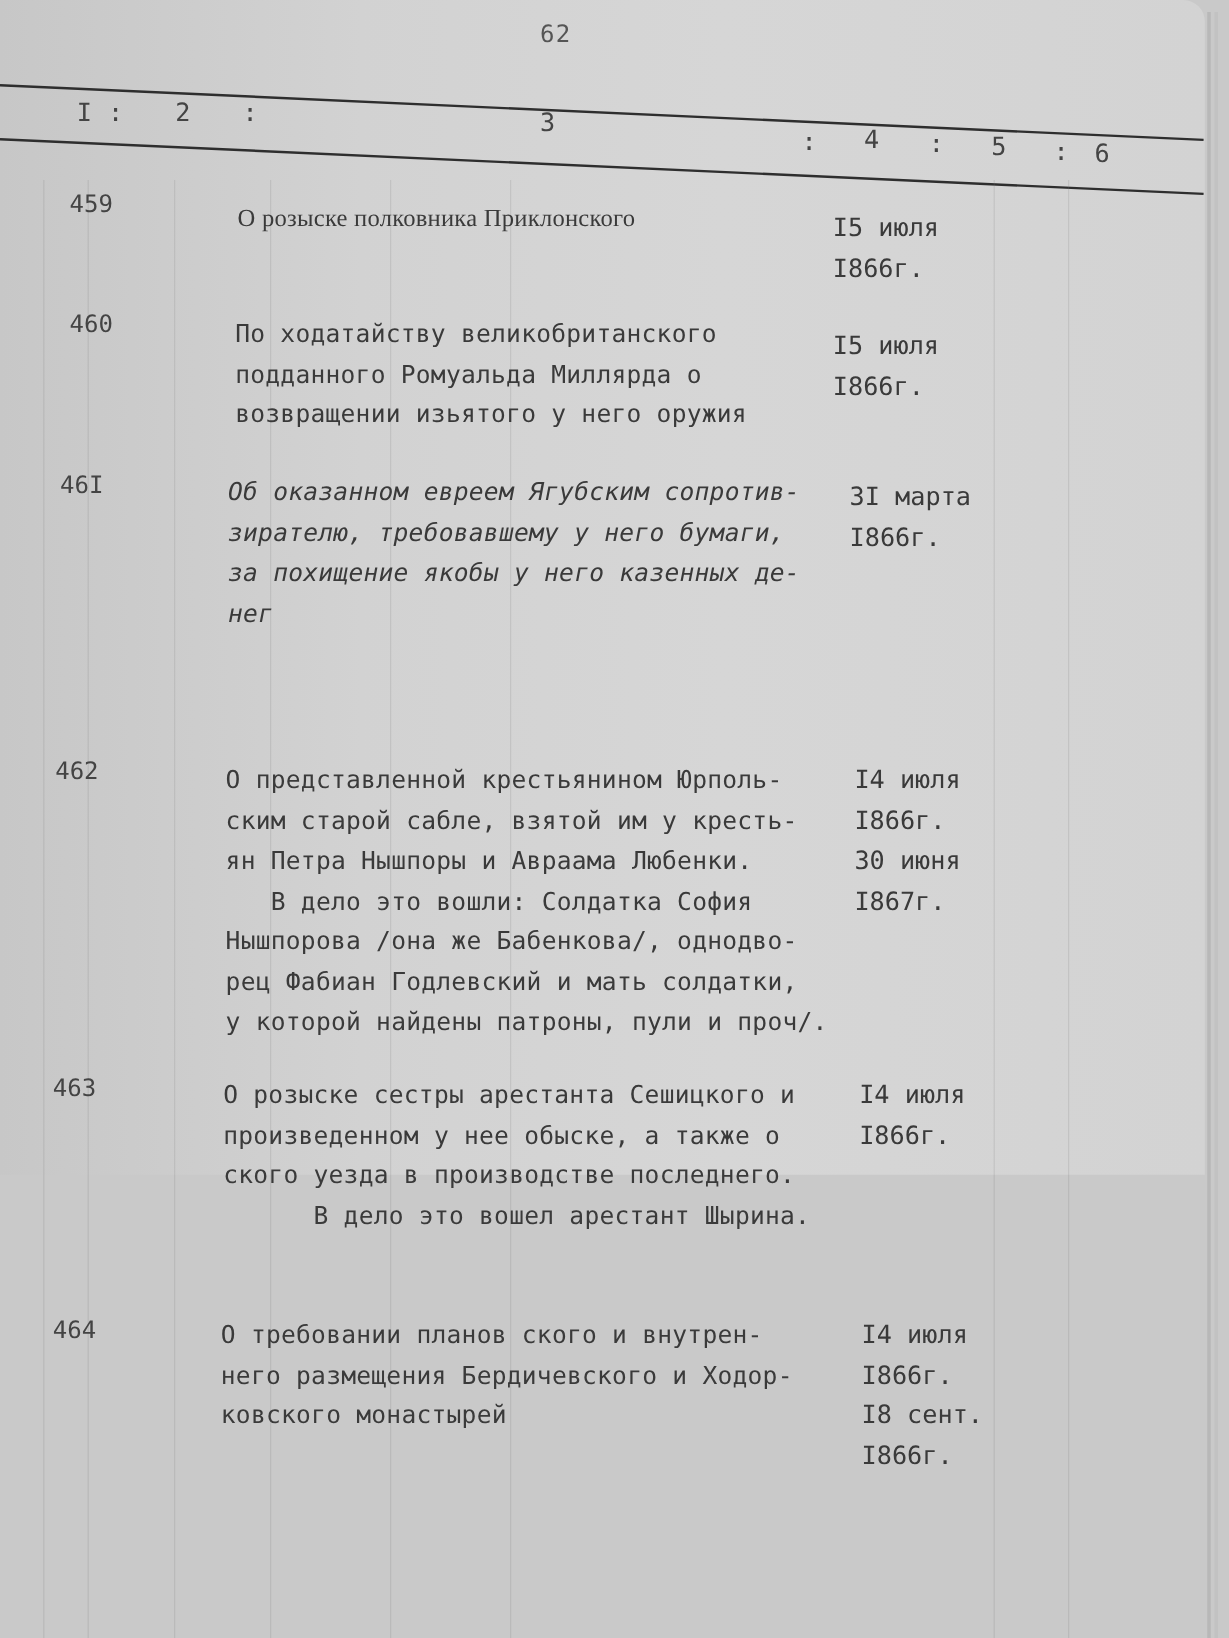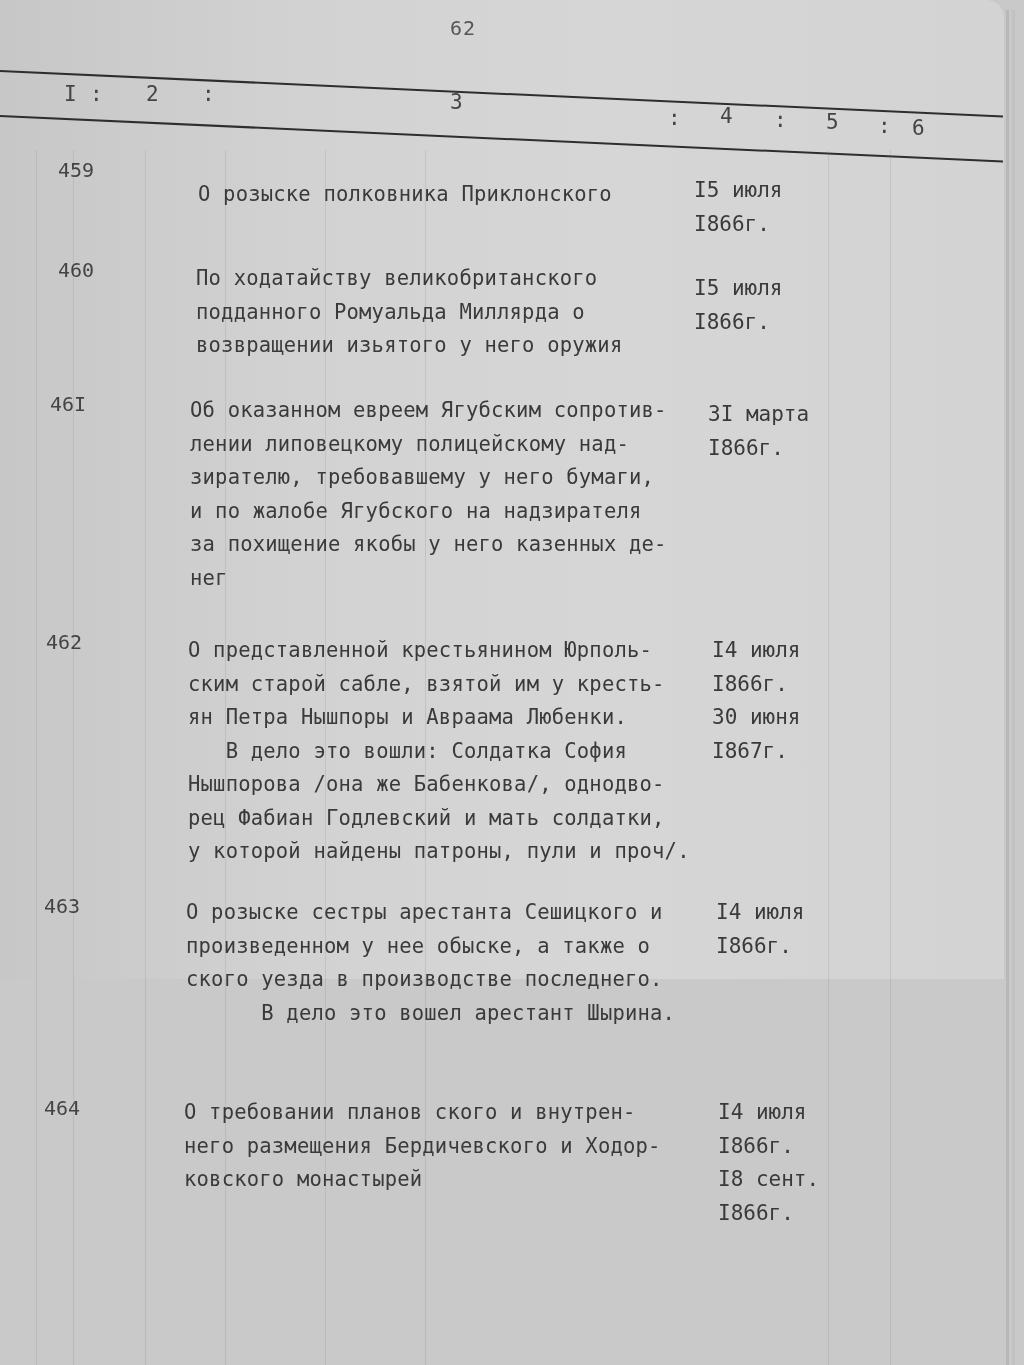--- a/index.html
+++ b/index.html
@@ -130,33 +130,33 @@
   <div class="vline" style="left:73px;"></div>
   <div class="vline" style="left:145px;"></div>
   <div class="vline" style="left:225px;"></div>
   <div class="vline" style="left:325px;"></div>
   <div class="vline" style="left:425px;"></div>
   <div class="vline" style="left:828px;"></div>
   <div class="vline" style="left:890px;"></div>
 
   <div class="entry" style="top:158px;">
     <div class="entry-num">459</div>
-    <div class="entry-text" style="left:198px; top:20px;"><div>О розыске полковника Приклонского</div></div>
+    <div class="entry-text" style="left:198px; top:8px;font-family:Liberation Serif, serif;"><div>О розыске полковника Приклонского</div></div>
     <div class="entry-date" style="left:694px; top:16px;"><div>I5 июля</div><div>I866г.</div></div>
   </div>
 
   <div class="entry" style="top:258px;">
     <div class="entry-num">460</div>
     <div class="entry-text" style="left:196px; top:4px;"><div>По ходатайству великобританского</div><div>подданного Ромуальда Миллярда о</div><div>возвращении изьятого у него оружия</div></div>
     <div class="entry-date" style="left:694px; top:14px;"><div>I5 июля</div><div>I866г.</div></div>
   </div>
 
   <div class="entry" style="top:392px;">
     <div class="entry-num" style="left:50px;">46I</div>
-    <div class="entry-text" style="left:190px; top:2px;"><div>Об оказанном евреем Ягубским сопротив-</div><div>лении липовецкому полицейскому над-</div><div>зирателю, требовавшему у него бумаги,</div><div>и по жалобе Ягубского на надзирателя</div><div>за похищение якобы у него казенных де-</div><div>нег</div></div>
+    <div class="entry-text" style="left:190px; top:2px;font-style:italic;"><div>Об оказанном евреем Ягубским сопротив-</div><div>зирателю, требовавшему у него бумаги,</div><div>за похищение якобы у него казенных де-</div><div>нег</div></div>
     <div class="entry-date" style="left:708px; top:6px;"><div>3I марта</div><div>I866г.</div></div>
   </div>
 
   <div class="entry" style="top:630px;">
     <div class="entry-num" style="left:46px;text-align:right;">462</div>
     <div class="entry-text" style="left:188px; top:4px;"><div>О представленной крестьянином Юрполь-</div><div>ским старой сабле, взятой им у кресть-</div><div>ян Петра Нышпоры и Авраама Любенки.</div><div>   В дело это вошли: Солдатка София</div><div>Нышпорова /она же Бабенкова/, однодво-</div><div>рец Фабиан Годлевский и мать солдатки,</div><div>у которой найдены патроны, пули и проч/.</div></div>
     <div class="entry-date" style="left:712px; top:4px;"><div>I4 июля</div><div>I866г.</div><div>30 июня</div><div>I867г.</div></div>
   </div>
 
   <div class="entry" style="top:894px;">

